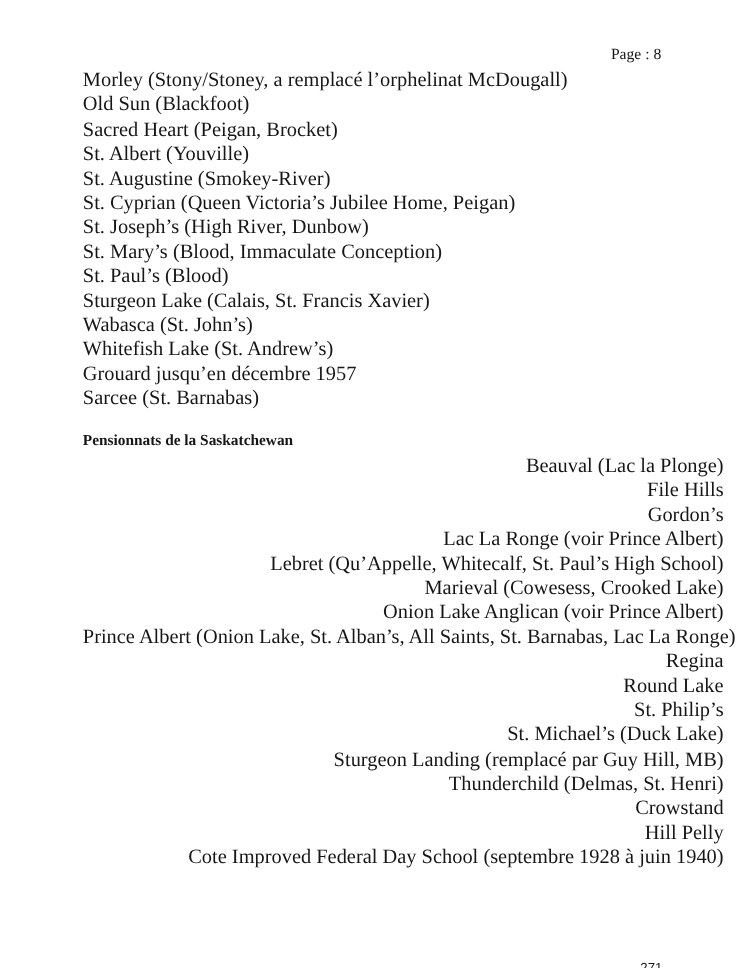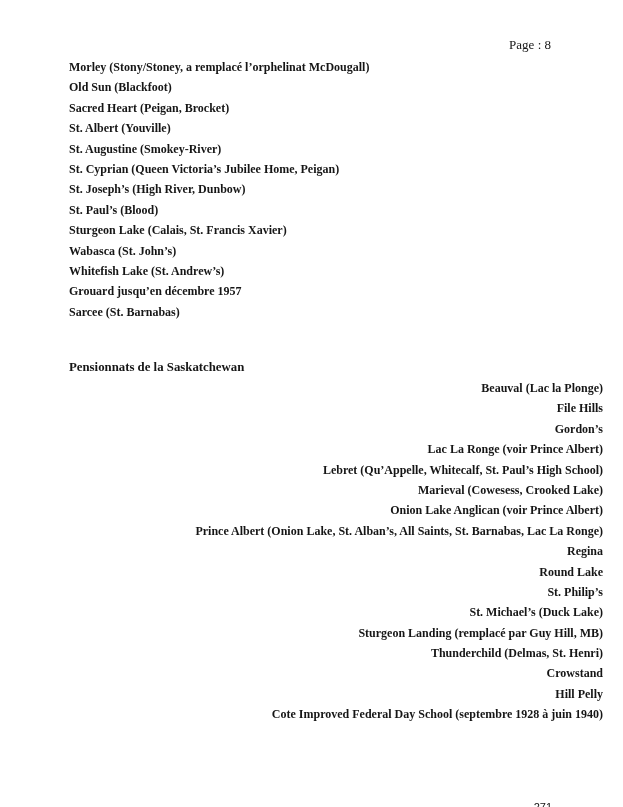--- a/index.html
+++ b/index.html
@@ -31,25 +31,24 @@
     right: 20px;
   }
   .list-alberta {
     top: 57px;
   }
   .list-sask {
     top: 378px;
     text-align: right;
   }
   .line {
-    font-size: 12px;
+    font-size: 17px;
     line-height: 20.4px;
     height: 20.4px;
     white-space: nowrap;
-    font-weight: bold;
   }
   .section-heading {
     position: absolute;
     left: 69px;
     top: 359px;
     font-size: 12.8px;
     line-height: 16px;
     font-weight: bold;
     white-space: nowrap;
   }
@@ -73,20 +72,21 @@
   <div class="page-header">Page : 8</div>
 
   <div class="list list-alberta">
     <div class="line">Morley (Stony/Stoney, a remplacé l’orphelinat McDougall)</div>
     <div class="line">Old Sun (Blackfoot)</div>
     <div class="line">Sacred Heart (Peigan, Brocket)</div>
     <div class="line">St. Albert (Youville)</div>
     <div class="line">St. Augustine (Smokey-River)</div>
     <div class="line">St. Cyprian (Queen Victoria’s Jubilee Home, Peigan)</div>
     <div class="line">St. Joseph’s (High River, Dunbow)</div>
+    <div class="line">St. Mary’s (Blood, Immaculate Conception)</div>
     <div class="line">St. Paul’s (Blood)</div>
     <div class="line">Sturgeon Lake (Calais, St. Francis Xavier)</div>
     <div class="line">Wabasca (St. John’s)</div>
     <div class="line">Whitefish Lake (St. Andrew’s)</div>
     <div class="line">Grouard jusqu’en décembre 1957</div>
     <div class="line">Sarcee (St. Barnabas)</div>
   </div>
 
   <div class="section-heading">Pensionnats de la Saskatchewan</div>
 

